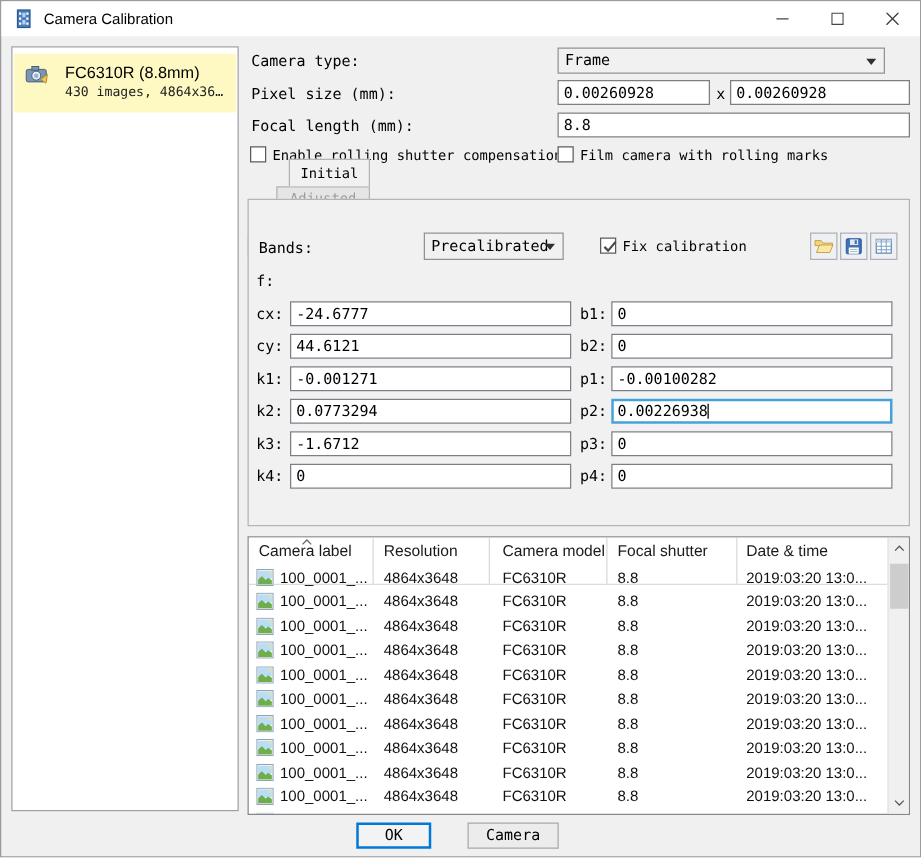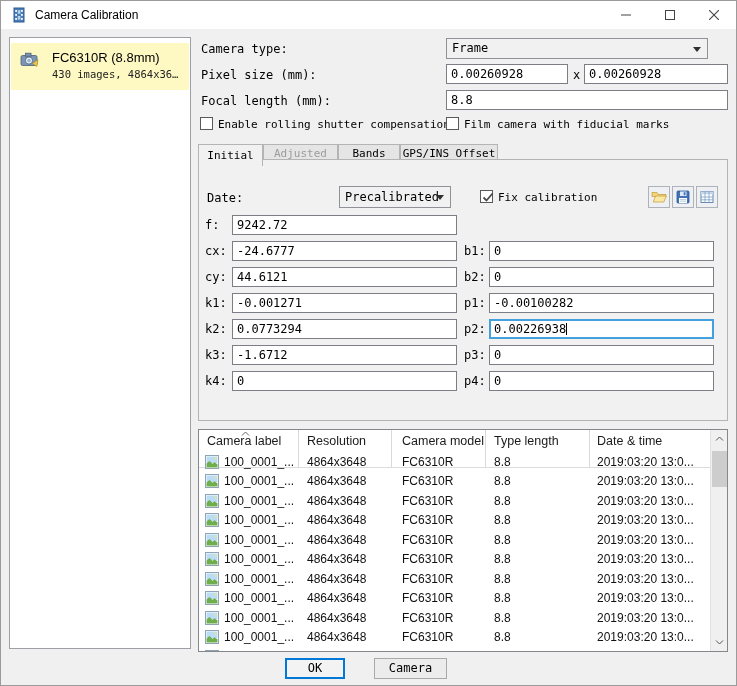--- a/index.html
+++ b/index.html
@@ -63,21 +63,21 @@
     width:0; height:0; border-left:4px solid transparent; border-right:4px solid transparent;
     border-top:5px solid #303030;
   }
   .cbx { position:absolute; width:13px; height:13px; background:#fff; border:1px solid #5a5a5a; }
   .cbx svg { position:absolute; left:-1px; top:-2px; }
 
   
   .form-lbl { position:absolute; left:200px; }
 
   
-  .tabs { position:absolute; left:197px; top:143px; height:21px; display:flex; align-items:flex-start; }
+  .tabs { position:absolute; left:197px; top:126px; height:21px; display:flex; align-items:flex-end;flex-direction:column; }
   .tab {
     font-family:"DejaVu Sans Mono", monospace; font-size:11px; color:#000;
     text-align:center; border:1px solid #b4b4b4; background:#e5e5e5;
     height:19px; line-height:18px; position:relative; z-index:1;
   }
   .tab.active { background:#f1f1f1; height:22px; line-height:22px; border-bottom:none; z-index:3; }
   .tab.disabled { color:#9c9c9c; }
 
   .pane {
     position:absolute; left:197px; top:158px; width:530px; height:262px;
@@ -189,31 +189,31 @@
   <div class="input" style="left:445px; top:63px; width:122px; height:20px;">0.00260928</div>
   <div class="lbl" style="position:absolute; left:572px; top:67px;">x</div>
   <div class="input" style="left:583px; top:63px; width:144px; height:20px;">0.00260928</div>
 
   <div class="lbl form-lbl" style="top:93px;">Focal length (mm):</div>
   <div class="input" style="left:445px; top:89px; width:282px; height:20px;">8.8</div>
 
   <div class="cbx" style="left:199px; top:116px;"></div>
   <div class="lbl-sm" style="position:absolute; left:217px; top:117px;">Enable rolling shutter compensation</div>
   <div class="cbx" style="left:445px; top:116px;"></div>
-  <div class="lbl-sm" style="position:absolute; left:463px; top:117px;">Film camera with fiducial marks</div>
+  <div class="lbl-sm" style="position:absolute; left:463px; top:117px;">Film camera with rolling marks</div>
 
   <div class="tabs">
     <div class="tab active" style="width:65px;">Initial</div>
     <div class="tab disabled" style="width:75px;">Adjusted</div>
     <div class="tab" style="width:62px;">Bands</div>
     <div class="tab" style="width:98px;">GPS/INS Offset</div>
   </div>
 
   <div class="pane">
-    <div class="lbl" style="position:absolute; left:8px; top:31px;">Date:</div>
+    <div class="lbl" style="position:absolute; left:8px; top:31px;">Bands:</div>
     <div class="dropdown" style="left:140px; top:26px; width:112px; height:22px; line-height:20px;">
       <span>Precalibrated</span>
       <span class="dd-arrow"></span>
     </div>
 
     <div class="cbx" style="left:281px; top:30px;">
       <svg width="16" height="16" viewBox="0 0 16 16">
         <polyline points="3.5,8.5 6.5,11.5 12.5,4.5" fill="none" stroke="#4a4a4a" stroke-width="1.8"></polyline>
       </svg>
     </div>
@@ -244,21 +244,20 @@
           <line x1="2" y1="10.8" x2="14" y2="10.8" stroke="#7aa0c8" stroke-width="0.8"></line>
           <line x1="6" y1="2.5" x2="6" y2="13.5" stroke="#7aa0c8" stroke-width="0.8"></line>
           <line x1="10" y1="2.5" x2="10" y2="13.5" stroke="#7aa0c8" stroke-width="0.8"></line>
         </svg>
       </div>
     </div>
 
     <div style="position:absolute; left:0; top:55px; right:0;">
       <div class="param-row" style="position:relative; margin-bottom:6px;">
           <span class="lbl pl-lbl">f:</span>
-          <div class="input pl-inp"><span>9242.72</span></div>
 
         </div>
         <div class="param-row" style="position:relative; margin-bottom:6px;">
           <span class="lbl pl-lbl">cx:</span>
           <div class="input pl-inp"><span>-24.6777</span></div>
           <span class="lbl pr-lbl">b1:</span>
           <div class="input pr-inp"><span>0</span></div>
         </div>
         <div class="param-row" style="position:relative; margin-bottom:6px;">
           <span class="lbl pl-lbl">cy:</span>
@@ -296,21 +295,21 @@
   <div class="table">
     <div class="thead">
       <div class="th c1">
         <svg class="sortind" width="9" height="5" viewBox="0 0 9 5">
             <polyline points="1,4.5 4.5,1 8,4.5" fill="none" stroke="#666" stroke-width="1"></polyline>
           </svg>
         <span>Camera label</span>
       </div>
       <div class="th c2">Resolution</div>
       <div class="th c3">Camera model</div>
-      <div class="th c4">Type length</div>
+      <div class="th c4">Focal shutter</div>
       <div class="th c5">Date &amp; time</div>
     </div>
     <div class="tbody">
       <div class="trow">
           <div class="td c1">
             <svg class="img-ic" viewBox="0 0 14 14">
               <rect x="0.5" y="0.5" width="13" height="13" fill="#ffffff" stroke="#8fa3b5" stroke-width="1"></rect>
               <rect x="1.5" y="1.5" width="11" height="6.5" fill="#badcf5"></rect>
               <path d="M1.5 8.5 L4.5 6 L7.5 8.8 L9.5 7.2 L12.5 9.2 L12.5 12.5 L1.5 12.5 Z" fill="#6fae4e"></path>
               <circle cx="10.6" cy="3.4" r="1" fill="#f7e27a"></circle>

